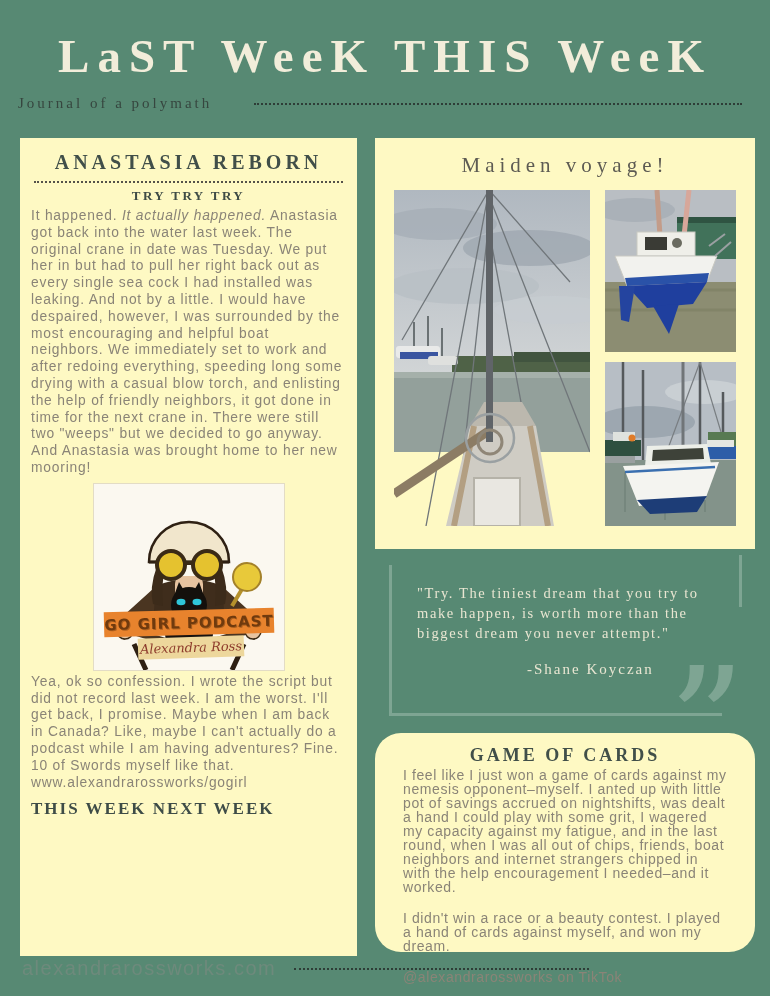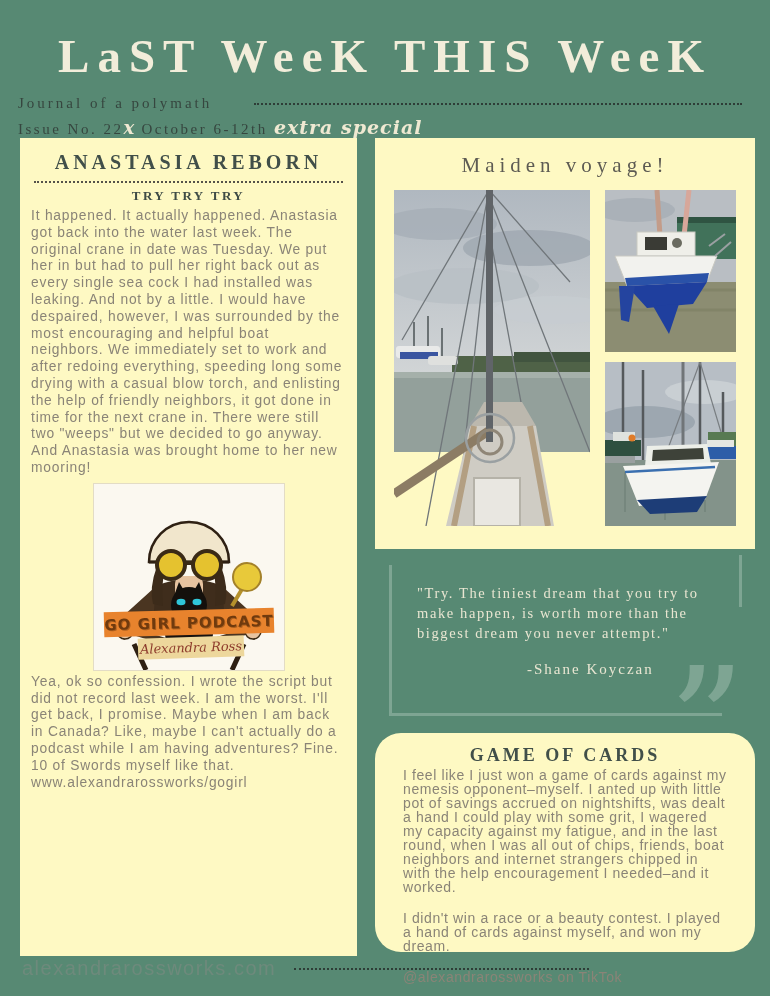--- a/index.html
+++ b/index.html
@@ -20,21 +20,21 @@
   .card-left{left:20px;top:138px;width:337px;height:818px;}
   .card-photos{left:375px;top:138px;width:380px;height:411px;}
   .card-cards{left:375px;top:733px;width:380px;height:219px;border-radius:26px;}
   h2.section{margin:13px 10px 0 10px;text-align:center;color:#414f49;
      font-family:"Liberation Serif",serif;font-size:20px;font-weight:bold;letter-spacing:4px;}
   .divider{border-top:2px dotted #55524a;margin:7px 14px 5px 14px;height:0;}
   h3.sub{margin:2px 0 4px 0;text-align:center;color:#3f4c46;
      font-family:"Liberation Serif",serif;font-size:13px;font-weight:bold;letter-spacing:2.5px;}
   .body-text{margin:4px 11px;color:#8a8477;font-size:13.8px;line-height:16.8px;
      letter-spacing:.8px;}
-  .em{margin-top:18px;}
+  .em{font-style:italic;margin-top:18px;}
   h4.minor{margin:8px 11px 2px 11px;color:#3e4c47;font-family:"Liberation Serif",serif;
      font-size:17px;font-weight:bold;letter-spacing:2px;}
   .url{color:#8a8477;}
   
   .podcast{position:relative;width:190px;height:186px;margin:7px auto 4px auto;
      background:#fbf8f0;box-shadow:0 0 0 1px #e3dcc5;}
   .banner{position:absolute;display:flex;align-items:center;justify-content:center;}
   .banner-orange{left:10px;top:126px;width:170px;height:25px;background:#e8832d;
      transform:rotate(-1.5deg);color:#6f3a0e;font-family:"DejaVu Sans",sans-serif;
      font-weight:bold;font-size:15px;letter-spacing:1px;text-shadow:1px 1px 0 rgba(60,30,0,.35);}
@@ -74,23 +74,20 @@
 <body>
 
 <div class="page">
 
   <div class="masthead">LaST WeeK THIS WeeK</div>
   <div class="subhead">
     <div class="subhead-row">
       <span>Journal of a polymath</span>
       <span class="dotline"></span>
     </div>
-    <div class="issue-row">
-      <span>Issue No. 22</span><span class="script">x</span><span> October 6-12th </span><span class="script" style="font-size:19px">extra special</span>
-    </div>
   </div>
 
   <div class="card card-left">
     <h2 class="section">ANASTASIA REBORN</h2>
     <div class="divider"></div>
     <h3 class="sub">TRY TRY TRY</h3>
     <div class="body-text"><span>It happened. </span><span class="em">It actually happened.</span><span> Anastasia got back into the water last week. The original crane in date was Tuesday. We put her in but had to pull her right back out as every single sea cock I had installed was leaking. And not by a little. I would have despaired, however, I was surrounded by the most encouraging and helpful boat neighbors. We immediately set to work and after redoing everything, speeding long some drying with a casual blow torch, and enlisting the help of friendly neighbors, it got done in time for the next crane in. There were still two "weeps" but we decided to go anyway. And Anastasia was brought home to her new mooring!</span></div>
 
     <div class="podcast">
       <svg width="190" height="186" viewBox="0 0 190 186">
@@ -130,20 +127,21 @@
       </svg>
       <div class="banner banner-orange">
           <span>GO GIRL PODCAST</span>
         </div>
       <div class="banner banner-tan">
           <span>Alexandra Ross</span>
         </div>
     </div>
 
     <div class="body-text"><span>Yea, ok so confession. I wrote the script but did not record last week. I am the worst. I'll get back, I promise. Maybe when I am back in Canada? Like, maybe I can't actually do a podcast while I am having adventures? Fine. 10 of Swords myself like that.</span><br><span class="url">www.alexandrarossworks/gogirl</span></div>
+    <h4 class="minor">THIS WEEK NEXT WEEK</h4>
   </div>
 
   <div class="card card-photos">
     <div class="maiden-title">Maiden voyage!</div>
 
     <div class="photo photo1">
       <svg width="196" height="336" viewBox="0 0 196 336">
         <defs>
             <linearGradient id="sky1" x1="0" y1="0" x2="0" y2="1">
           <stop offset="0" stop-color="#b0b8c0"></stop>

